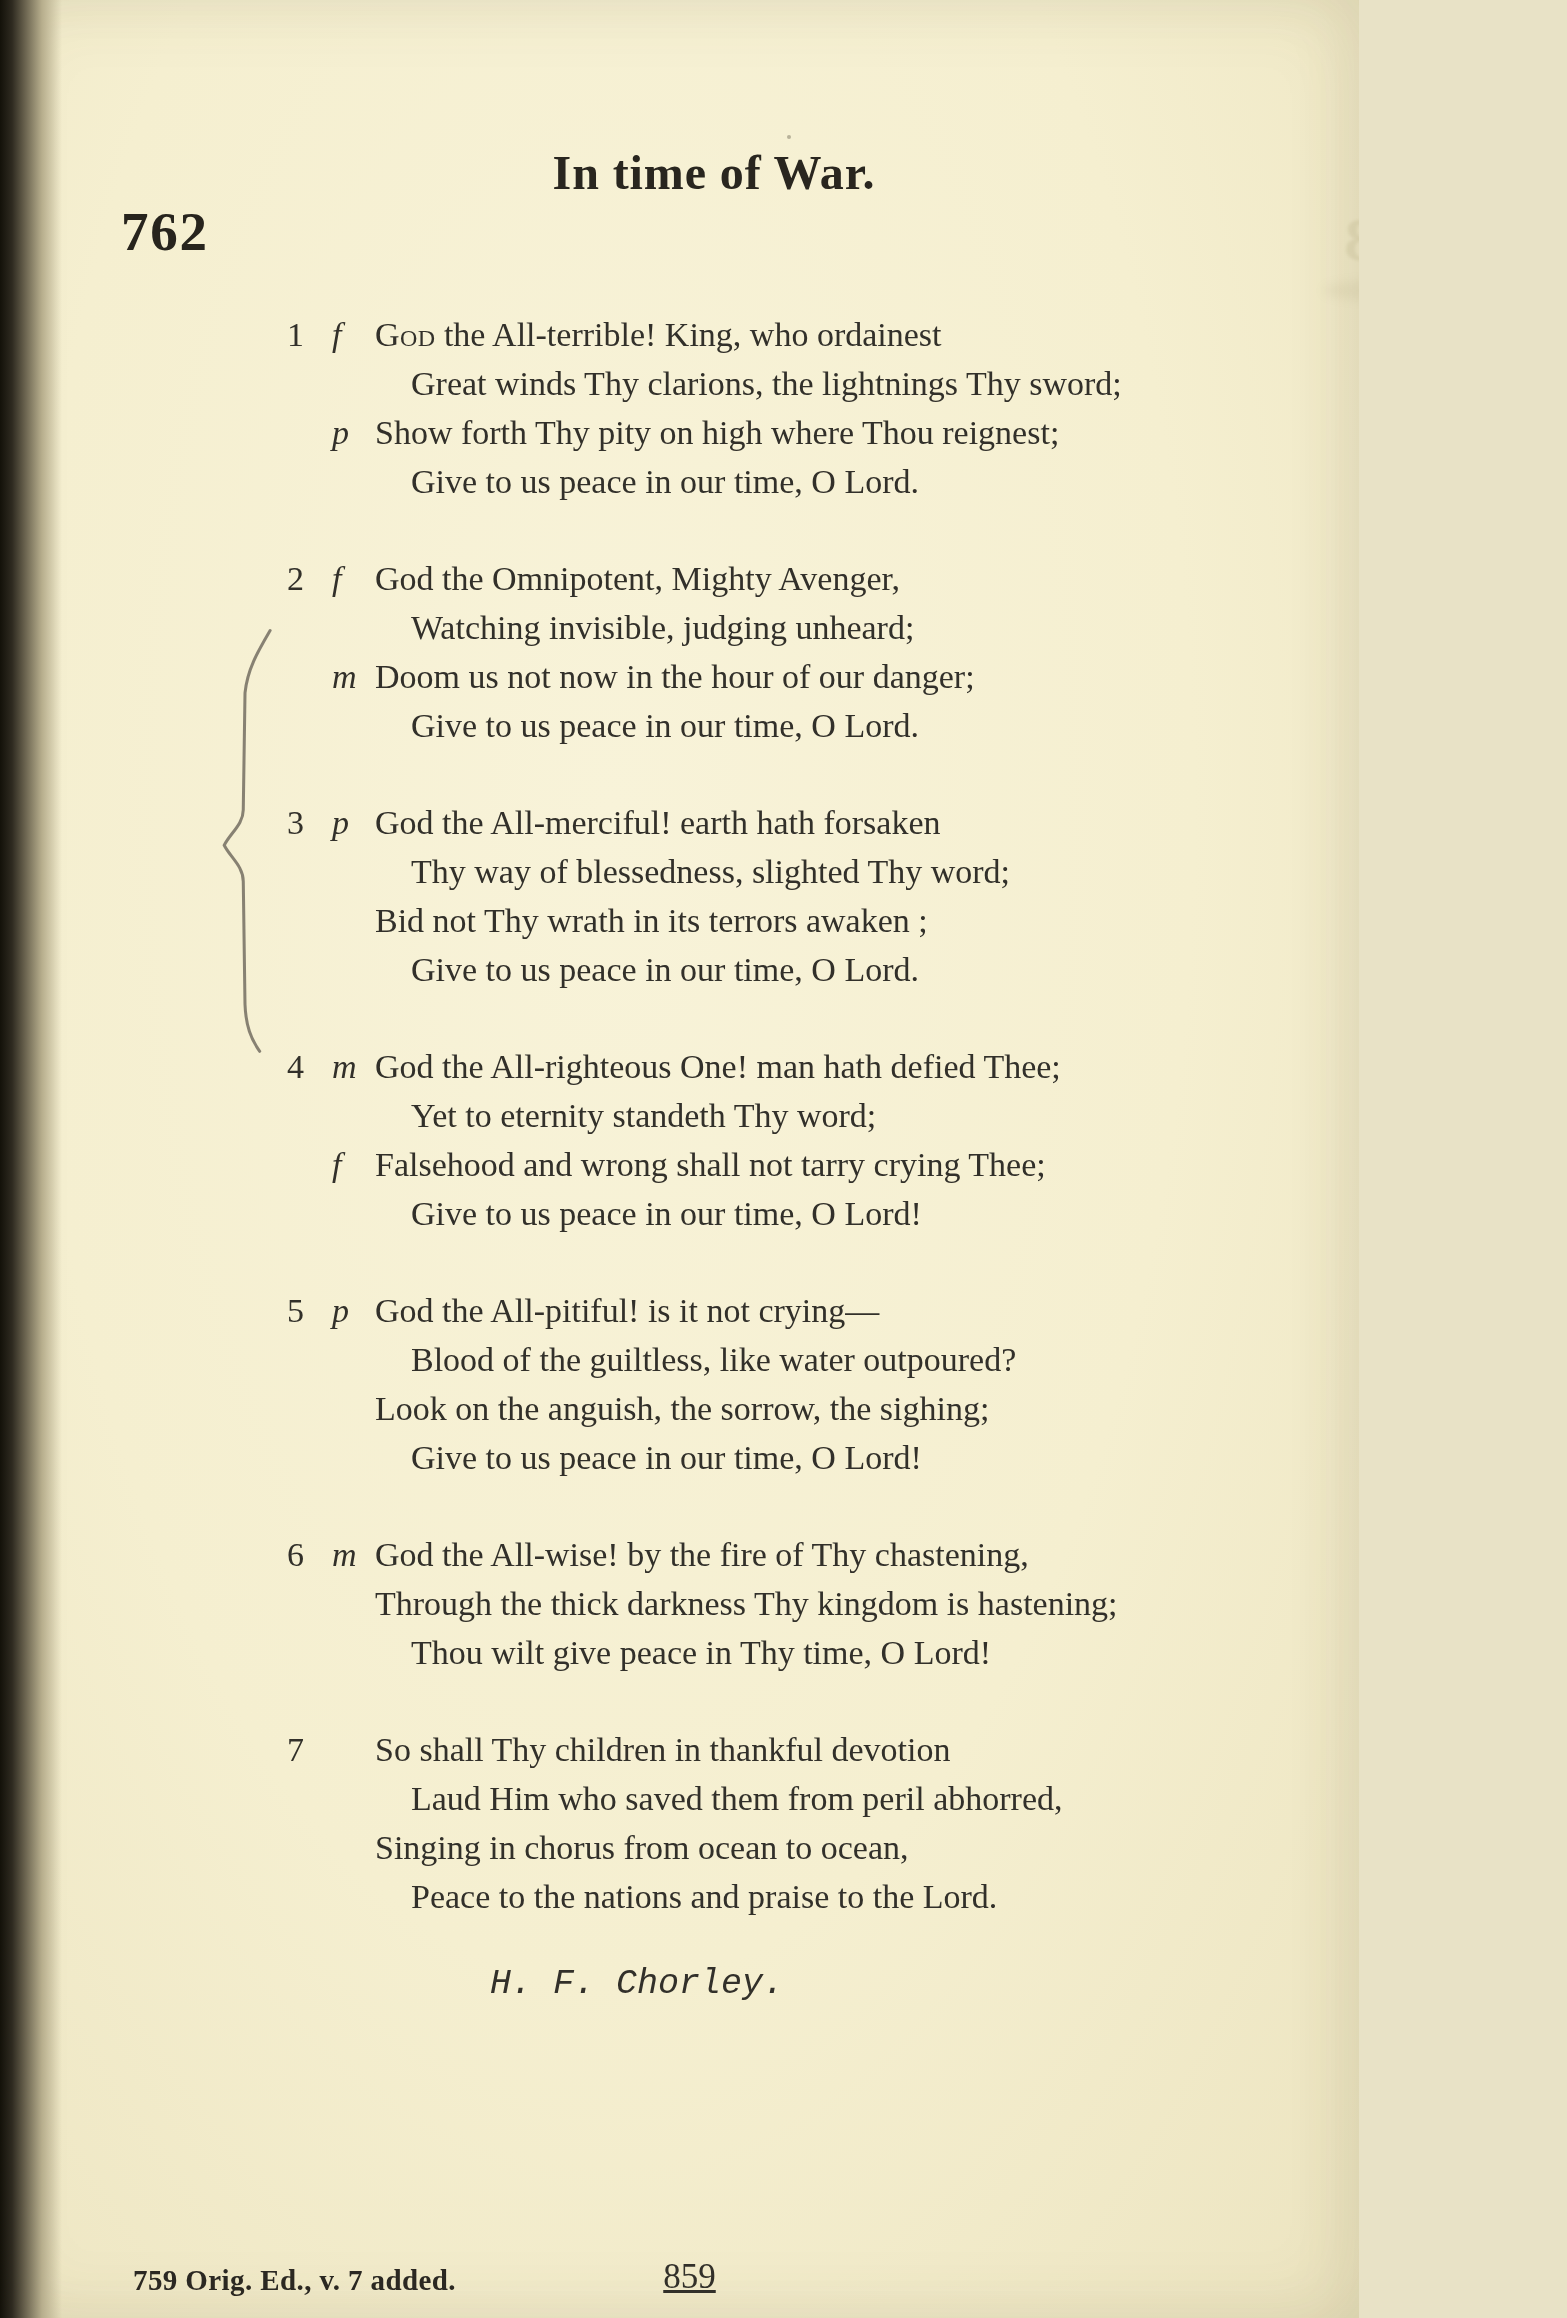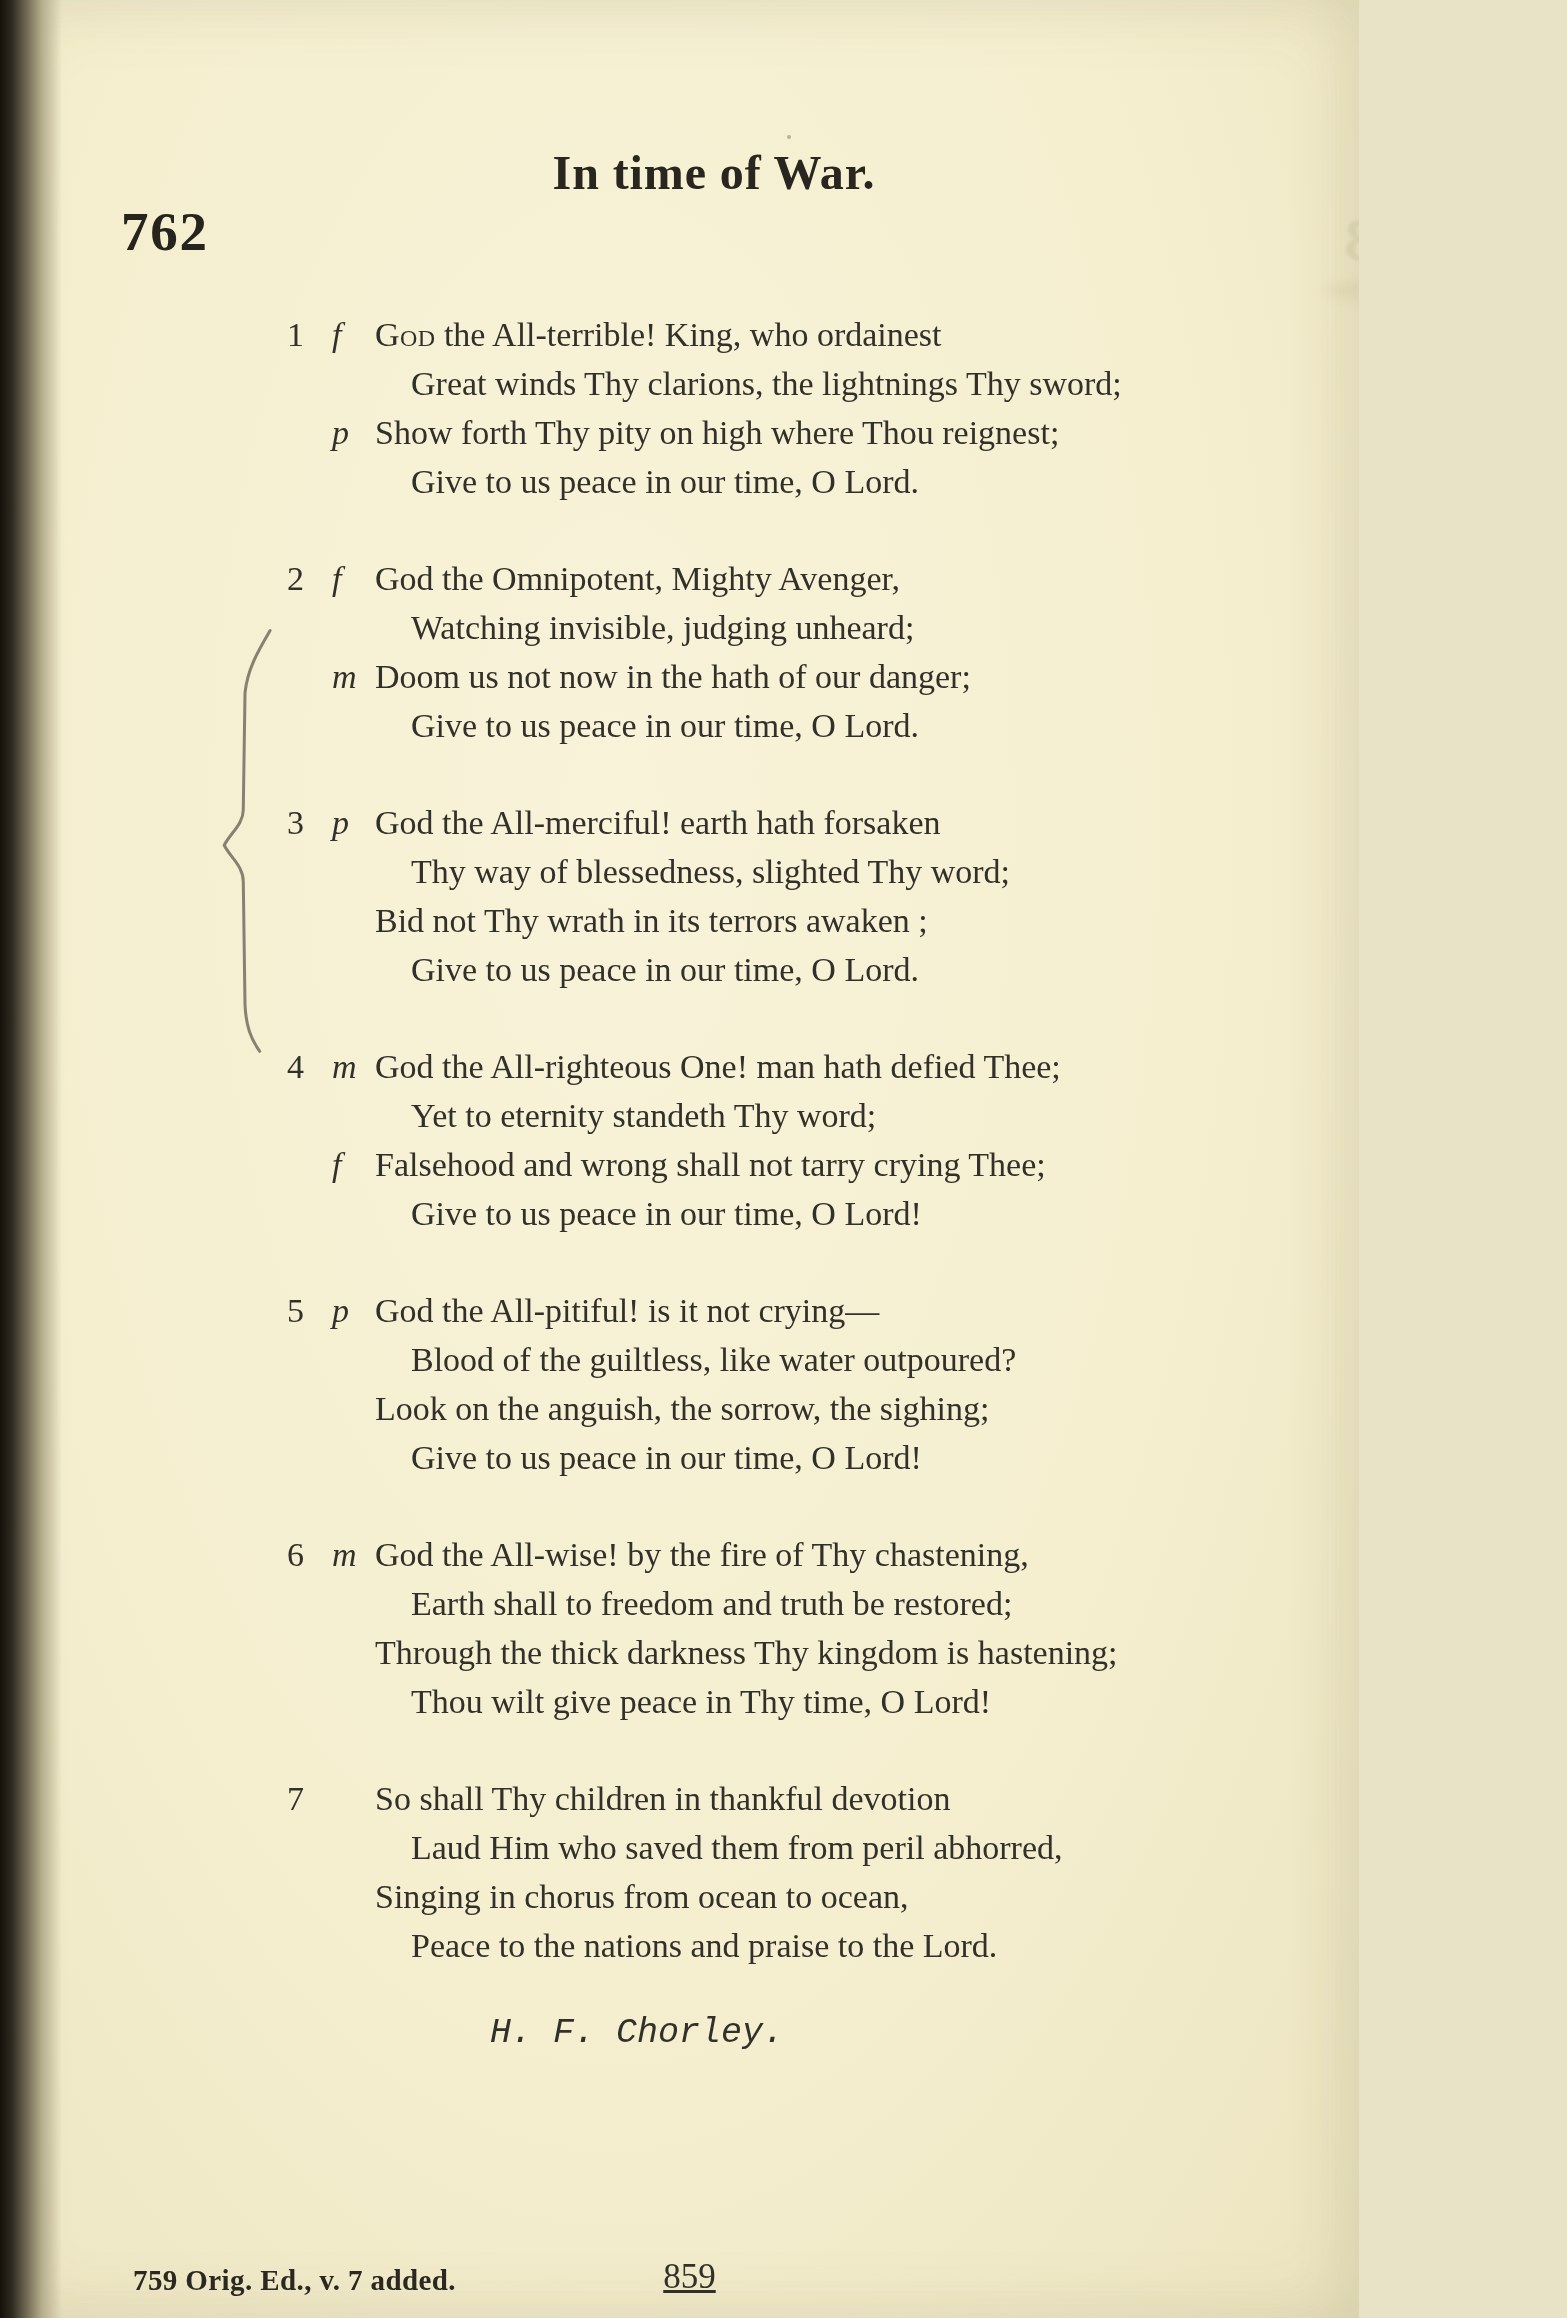--- a/index.html
+++ b/index.html
@@ -97,21 +97,21 @@
             <span class="ltext">God the Omnipotent, Mighty Avenger,</span>
           </div>
           <div class="line indent">
             <span class="vnum"></span>
             <span class="dyn"></span>
             <span class="ltext">Watching invisible, judging unheard;</span>
           </div>
           <div class="line">
             <span class="vnum"></span>
             <span class="dyn">m</span>
-            <span class="ltext">Doom us not now in the hath of our danger;</span>
+            <span class="ltext">Doom us not now in the hour of our danger;</span>
           </div>
           <div class="line indent">
             <span class="vnum"></span>
             <span class="dyn"></span>
             <span class="ltext">Give to us peace in our time, O Lord.</span>
           </div>
         </div>
         <div class="verse">
           <div class="line">
             <span class="vnum">3</span>
@@ -176,25 +176,20 @@
             <span class="vnum"></span>
             <span class="dyn"></span>
             <span class="ltext">Give to us peace in our time, O Lord!</span>
           </div>
         </div>
         <div class="verse">
           <div class="line">
             <span class="vnum">6</span>
             <span class="dyn">m</span>
             <span class="ltext">God the All-wise! by the fire of Thy chastening,</span>
-          </div>
-          <div class="line indent">
-            <span class="vnum"></span>
-            <span class="dyn"></span>
-            <span class="ltext">Earth shall to freedom and truth be restored;</span>
           </div>
           <div class="line">
             <span class="vnum"></span>
             <span class="dyn"></span>
             <span class="ltext">Through the thick darkness Thy kingdom is hastening;</span>
           </div>
           <div class="line indent">
             <span class="vnum"></span>
             <span class="dyn"></span>
             <span class="ltext">Thou wilt give peace in Thy time, O Lord!</span>

